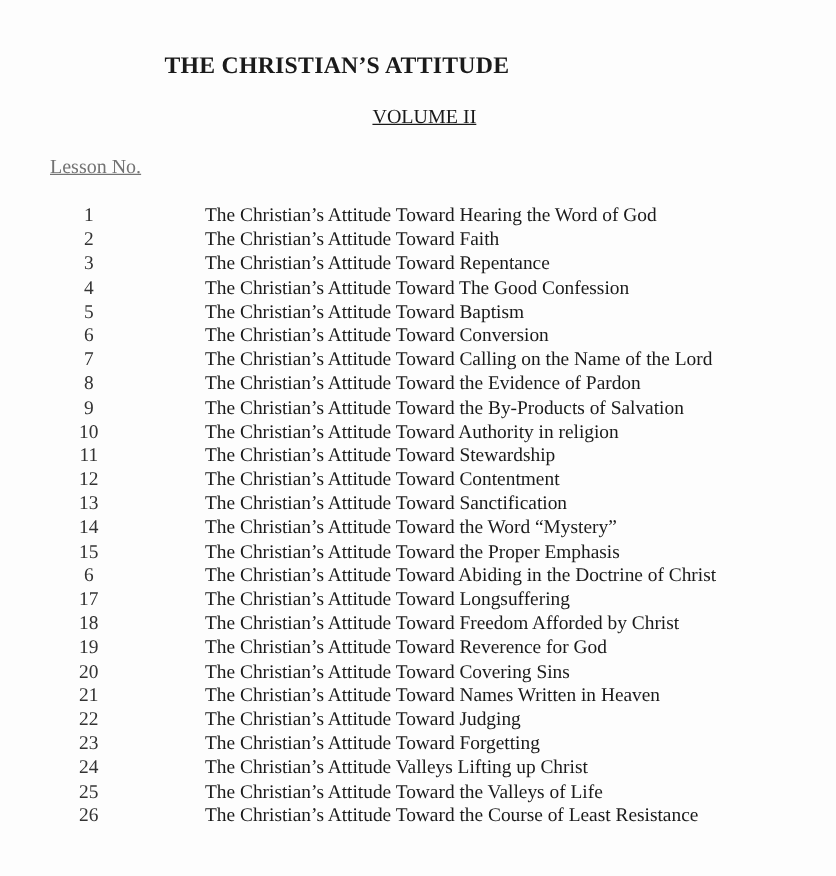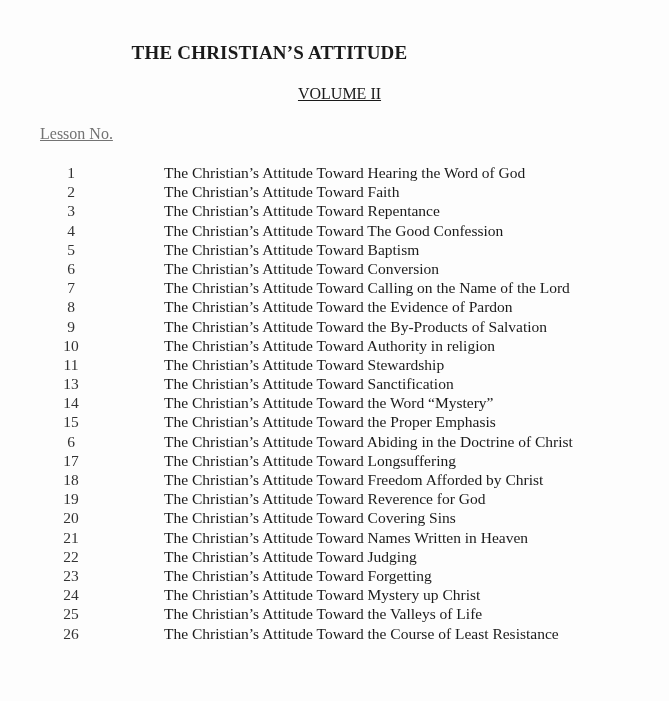--- a/index.html
+++ b/index.html
@@ -61,20 +61,24 @@
     </div>
     <div class="row">
       <span class="num">10</span>
       <span class="txt">The Christian’s Attitude Toward Authority in religion</span>
     </div>
     <div class="row">
       <span class="num">11</span>
       <span class="txt">The Christian’s Attitude Toward Stewardship</span>
     </div>
     <div class="row">
+      <span class="num">12</span>
+      <span class="txt">The Christian’s Attitude Toward Contentment</span>
+    </div>
+    <div class="row">
       <span class="num">13</span>
       <span class="txt">The Christian’s Attitude Toward Sanctification</span>
     </div>
     <div class="row">
       <span class="num">14</span>
       <span class="txt">The Christian’s Attitude Toward the Word “Mystery”</span>
     </div>
     <div class="row">
       <span class="num">15</span>
       <span class="txt">The Christian’s Attitude Toward the Proper Emphasis</span>
@@ -106,21 +110,21 @@
     <div class="row">
       <span class="num">22</span>
       <span class="txt">The Christian’s Attitude Toward Judging</span>
     </div>
     <div class="row">
       <span class="num">23</span>
       <span class="txt">The Christian’s Attitude Toward Forgetting</span>
     </div>
     <div class="row">
       <span class="num">24</span>
-      <span class="txt">The Christian’s Attitude Toward Mystery up Christ</span>
+      <span class="txt">The Christian’s Attitude Valleys Lifting up Christ</span>
     </div>
     <div class="row">
       <span class="num">25</span>
       <span class="txt">The Christian’s Attitude Toward the Valleys of Life</span>
     </div>
     <div class="row">
       <span class="num">26</span>
       <span class="txt">The Christian’s Attitude Toward the Course of Least Resistance</span>
     </div>
   </div>

